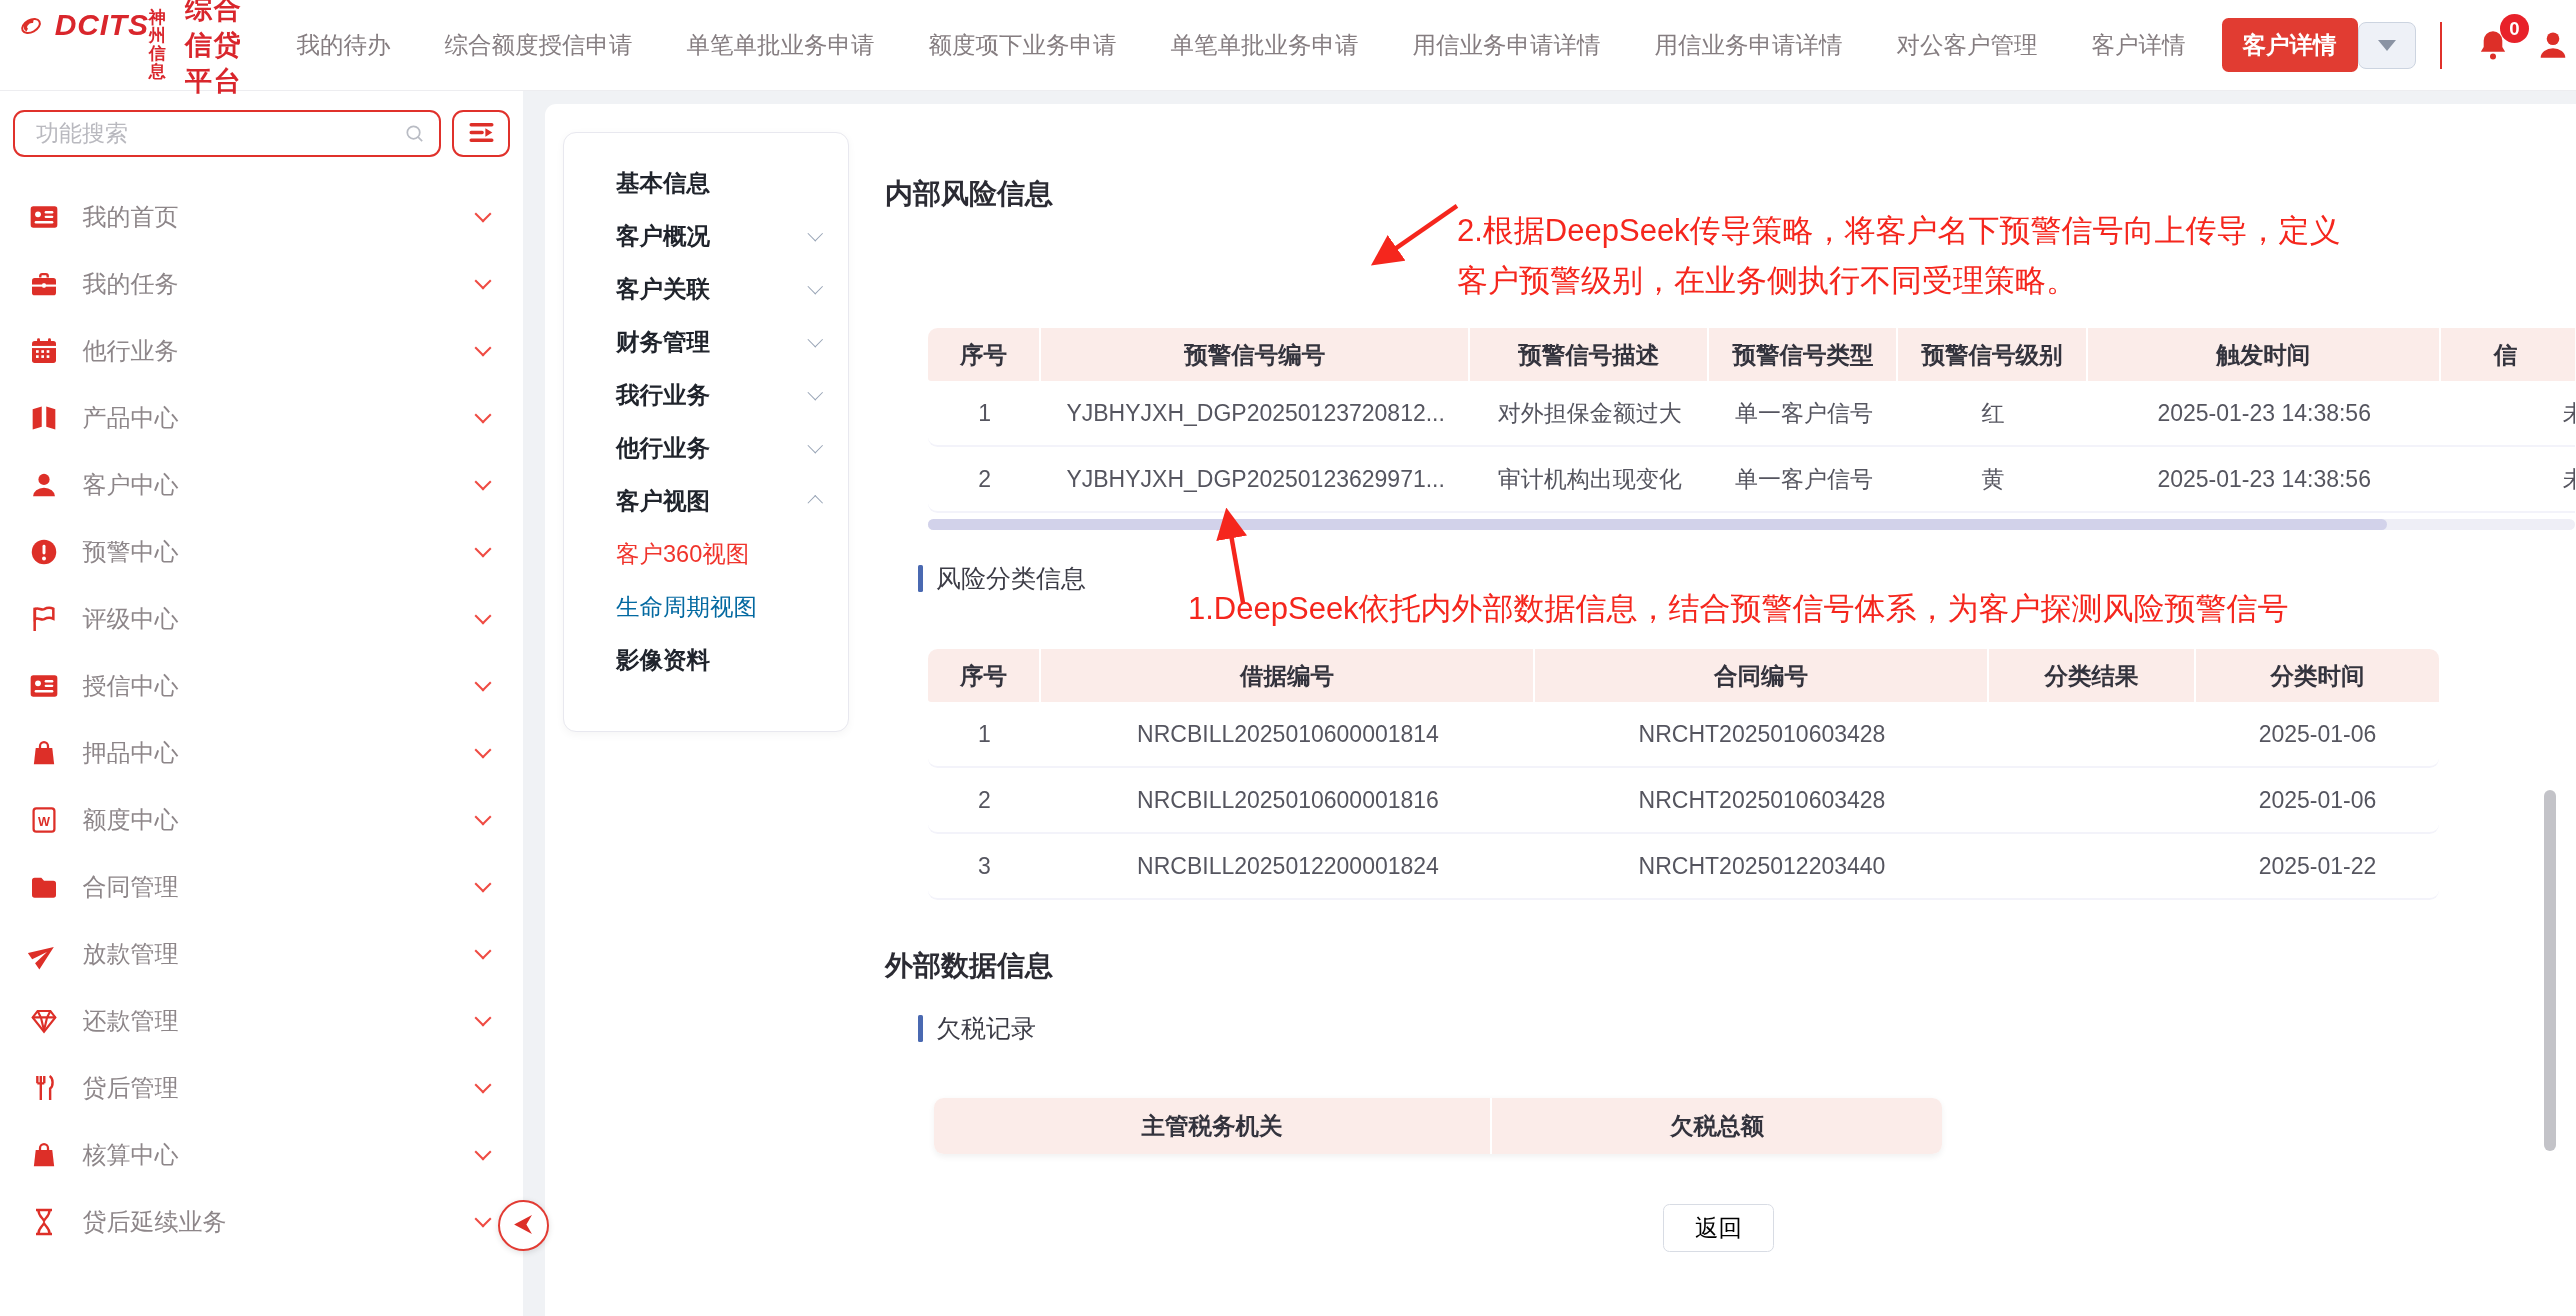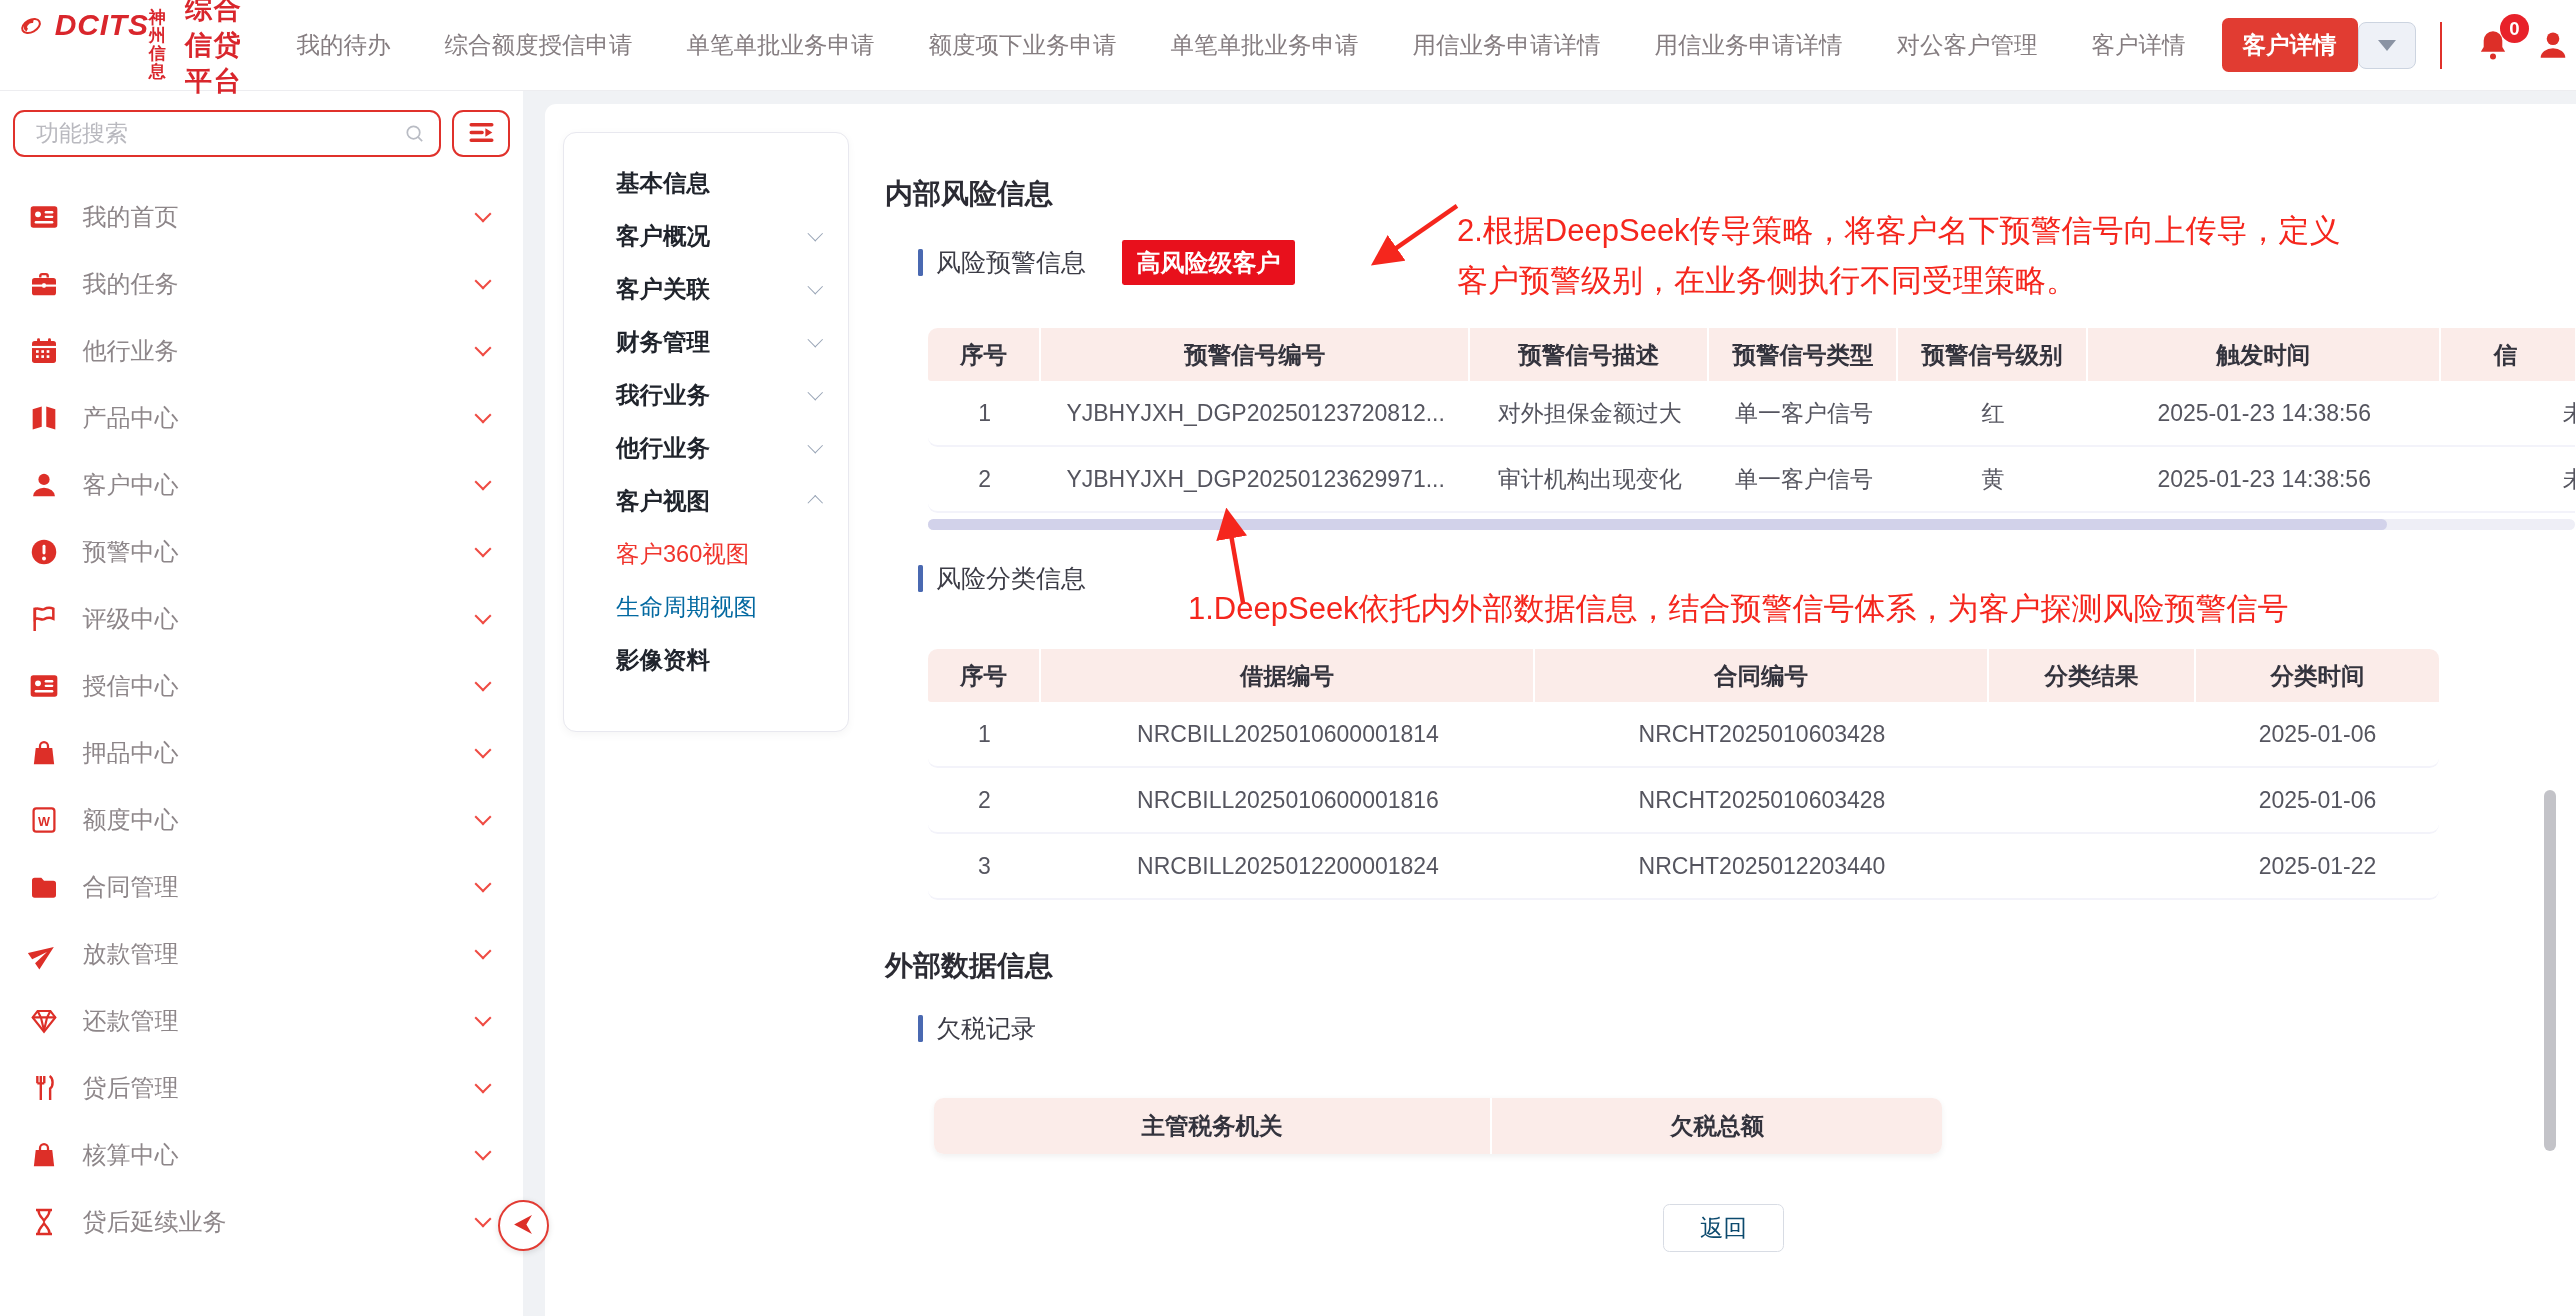--- a/index.html
+++ b/index.html
@@ -103,22 +103,22 @@
                    background:#d2d2ea; cursor:pointer; }
   .tbl2-wrap { position:absolute; left:383px; top:545px; width:1511px; }
   .tbl2 { width:1511px; }
   .tbl3-wrap { position:absolute; left:389px; top:994px; width:1008px; border-radius:9.7px;
                box-shadow:0 2.4px 6.5px rgba(0,0,0,.06); }
   .tbl3 { width:1008px; }
   .tbl3 th { height:56px; }
   .tbl3 th:first-child { border-radius:9.7px 0 0 9.7px; }
   .tbl3 th:last-child { border-radius:0 9.7px 9.7px 0; }
 
-  .back-btn { position:absolute; left:1118px; top:1100px; width:121px; height:48px; background:#fff;
-              border:1.6px solid #d8dce4; border-radius:6.5px; font-size:23.5px; color:#0c4a6e;
+  .back-btn { position:absolute; left:1118px; top:1100px; width:111px; height:48px; background:#fff;
+              border:1.6px solid #d8dce4; border-radius:6.5px; font-size:23.5px; color:#000000;
               display:flex; align-items:center; justify-content:center; cursor:pointer;
               font-family:inherit; }
 
   .vscroll { position:absolute; left:2544px; top:790px; width:12px; height:361px; border-radius:6.5px;
              background:#c3c3c8; z-index:9; cursor:pointer; }
   .arrows { position:absolute; left:0; top:0; width:2576px; height:1317px; z-index:6; pointer-events:none; }
 </style>
 </head>
 <body>
 
@@ -385,25 +385,20 @@
       <div class="sm-item">
           <span class="sm-lbl">生命周期视图</span>
         </div>
       <div class="sm-item b">
           <span class="sm-lbl">影像资料</span>
         </div>
     </div>
 
     <div class="h1" style="top:71px">内部风险信息</div>
 
-    <div class="sec-row" style="left:373px; top:136px">
-      <span class="sec-bar"></span>
-      <span class="sec-title">风险预警信息</span>
-      <span class="risk-badge">高风险级客户</span>
-    </div>
 
     <div class="note" style="left:912px; top:102px">
       <div>2.根据DeepSeek传导策略，将客户名下预警信号向上传导，定义</div>
       <div>客户预警级别，在业务侧执行不同受理策略。</div>
     </div>
 
     <div class="tbl1-wrap">
       <table class="tbl1">
         <colgroup>
             <col style="width:113px">

